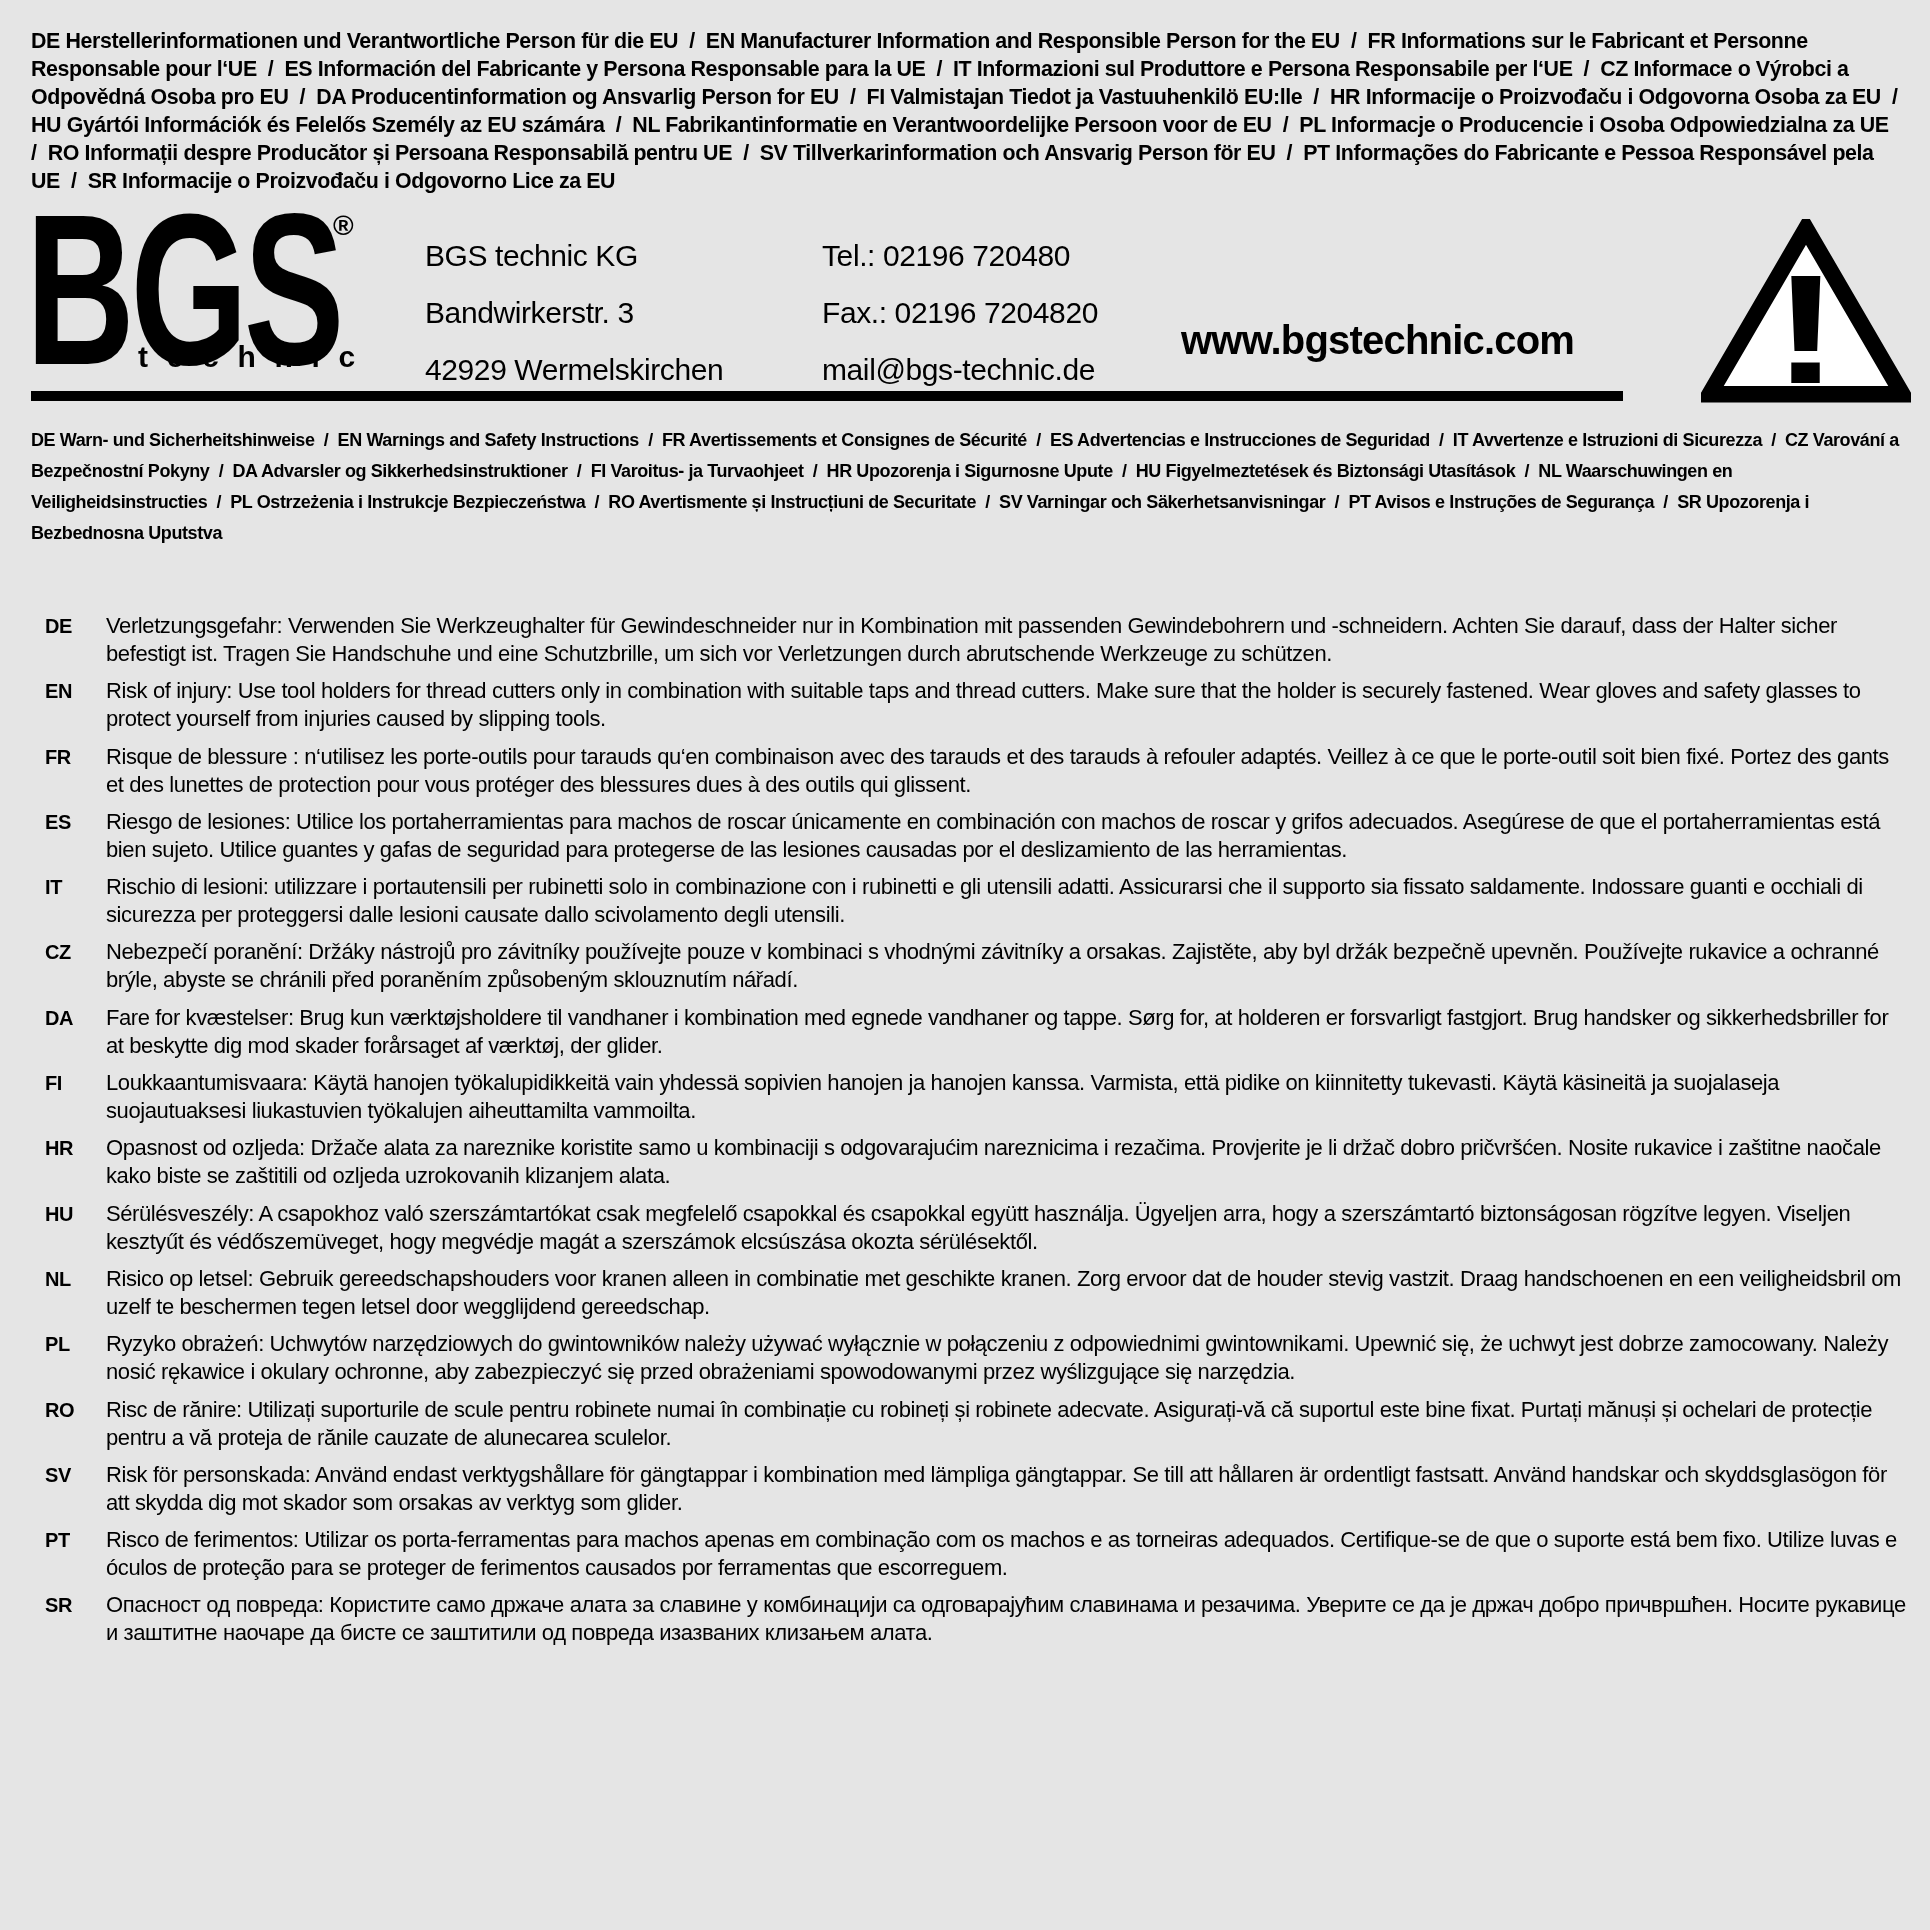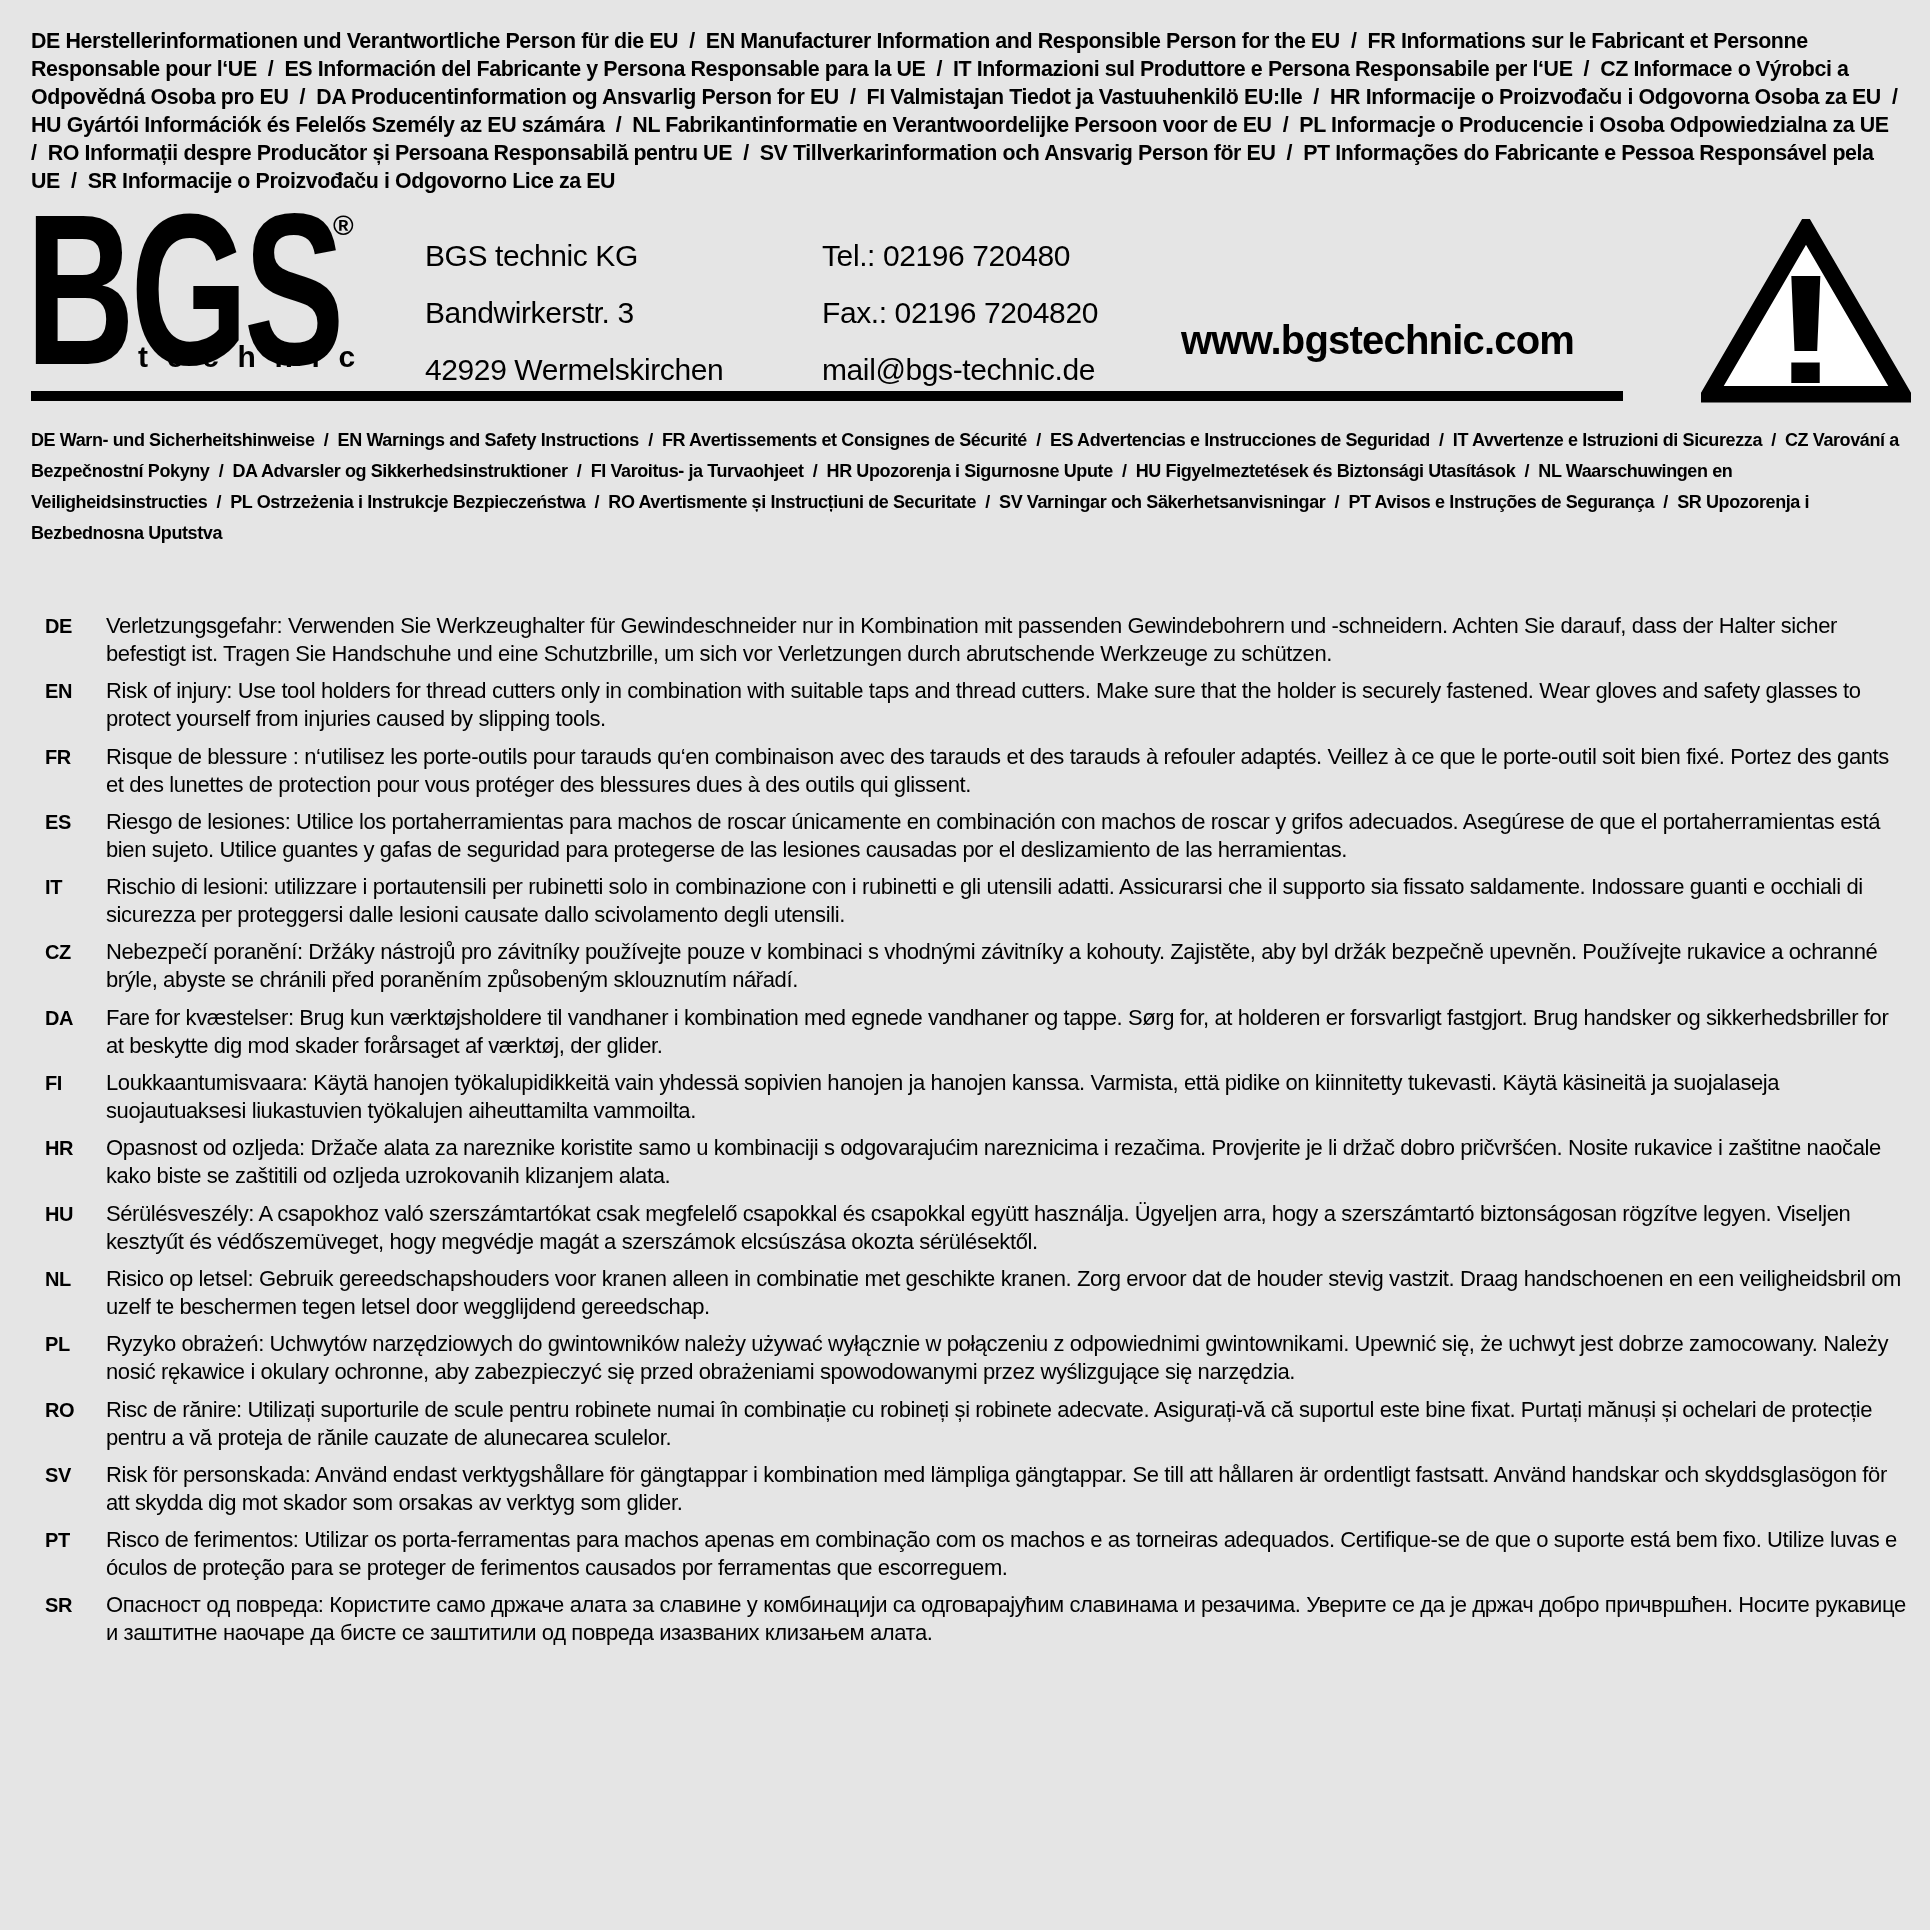--- a/index.html
+++ b/index.html
@@ -129,21 +129,21 @@
       <div class="warn-text">Riesgo de lesiones: Utilice los portaherramientas para machos de roscar únicamente en combinación con machos de roscar y grifos adecuados. Asegúrese de que el portaherramientas está bien sujeto. Utilice guantes y gafas de seguridad para protegerse de las lesiones causadas por el deslizamiento de las herramientas.</div>
     </div>
 
     <div class="warn-row">
       <div class="warn-code">IT</div>
       <div class="warn-text">Rischio di lesioni: utilizzare i portautensili per rubinetti solo in combinazione con i rubinetti e gli utensili adatti. Assicurarsi che il supporto sia fissato saldamente. Indossare guanti e occhiali di sicurezza per proteggersi dalle lesioni causate dallo scivolamento degli utensili.</div>
     </div>
 
     <div class="warn-row">
       <div class="warn-code">CZ</div>
-      <div class="warn-text">Nebezpečí poranění: Držáky nástrojů pro závitníky používejte pouze v kombinaci s vhodnými závitníky a kohouty. Zajistěte, aby byl držák bezpečně upevněn. Používejte rukavice a ochranné brýle, abyste se chránili před poraněním způsobeným sklouznutím nářadí.</div>
+      <div class="warn-text">Nebezpečí poranění: Držáky nástrojů pro závitníky používejte pouze v kombinaci s vhodnými závitníky a orsakas. Zajistěte, aby byl držák bezpečně upevněn. Používejte rukavice a ochranné brýle, abyste se chránili před poraněním způsobeným sklouznutím nářadí.</div>
     </div>
 
     <div class="warn-row">
       <div class="warn-code">DA</div>
       <div class="warn-text">Fare for kvæstelser: Brug kun værktøjsholdere til vandhaner i kombination med egnede vandhaner og tappe. Sørg for, at holderen er forsvarligt fastgjort. Brug handsker og sikkerhedsbriller for at beskytte dig mod skader forårsaget af værktøj, der glider.</div>
     </div>
 
     <div class="warn-row">
       <div class="warn-code">FI</div>
       <div class="warn-text">Loukkaantumisvaara: Käytä hanojen työkalupidikkeitä vain yhdessä sopivien hanojen ja hanojen kanssa. Varmista, että pidike on kiinnitetty tukevasti. Käytä käsineitä ja suojalaseja suojautuaksesi liukastuvien työkalujen aiheuttamilta vammoilta.</div>

